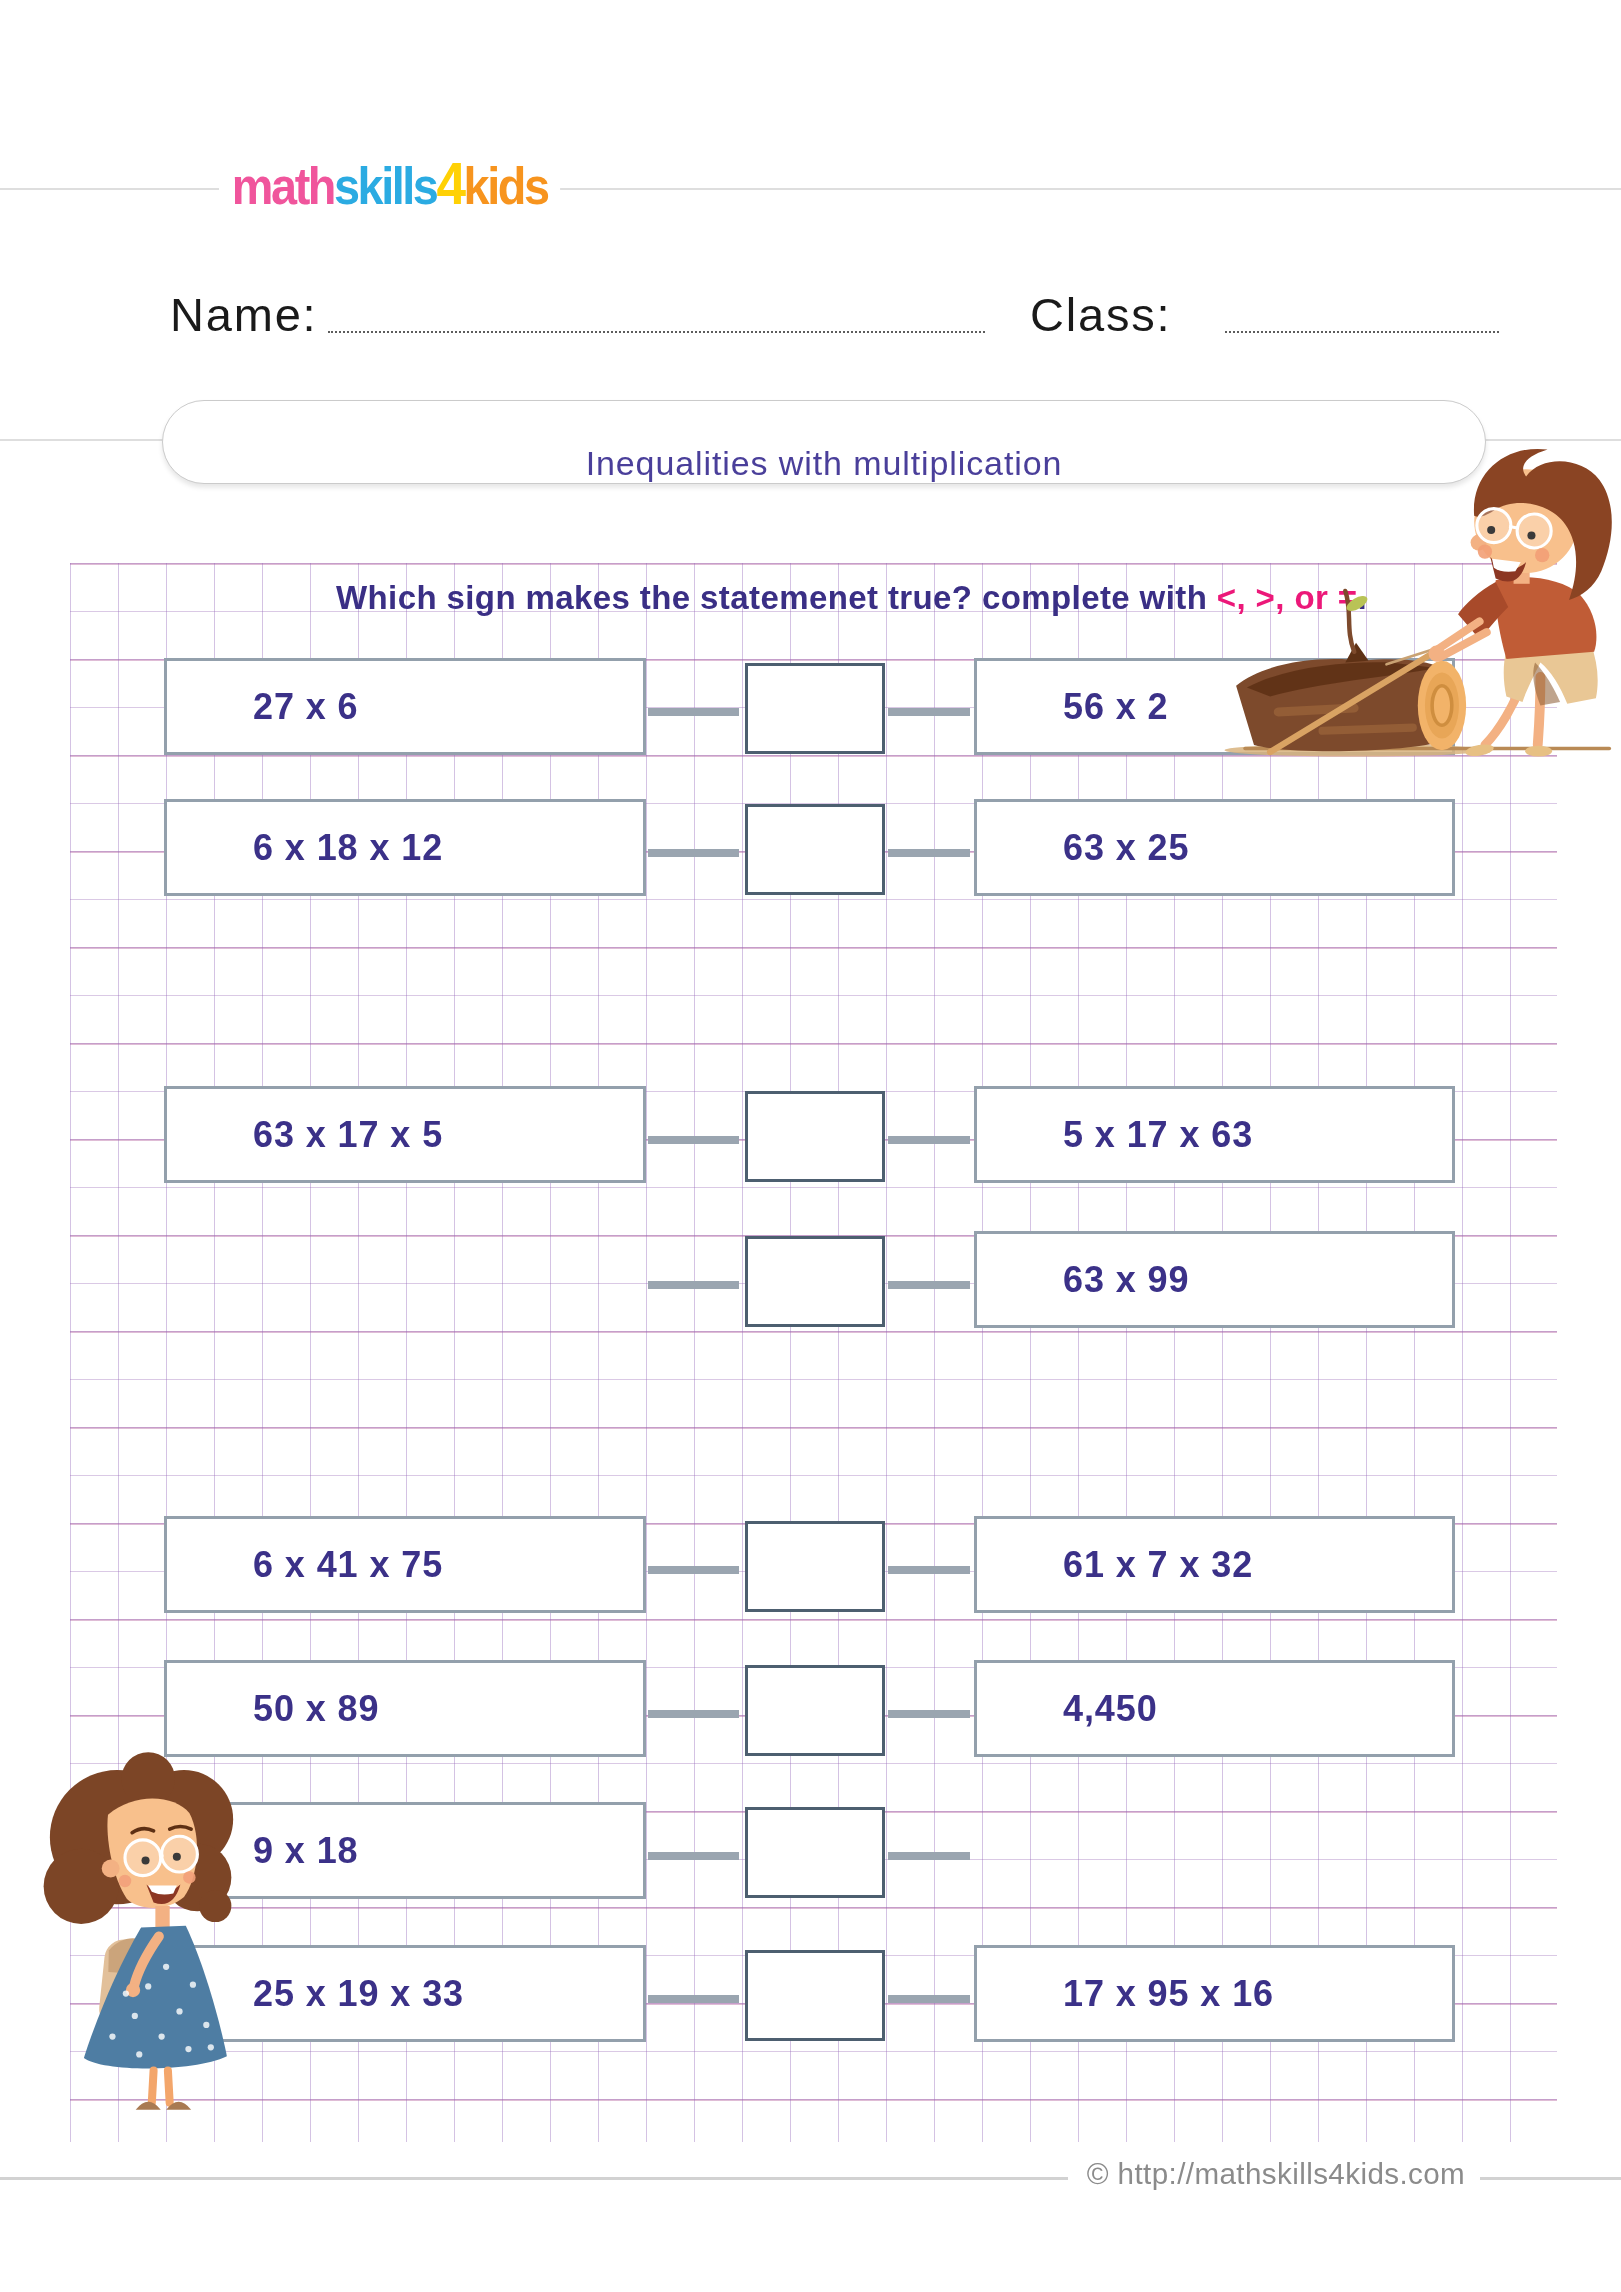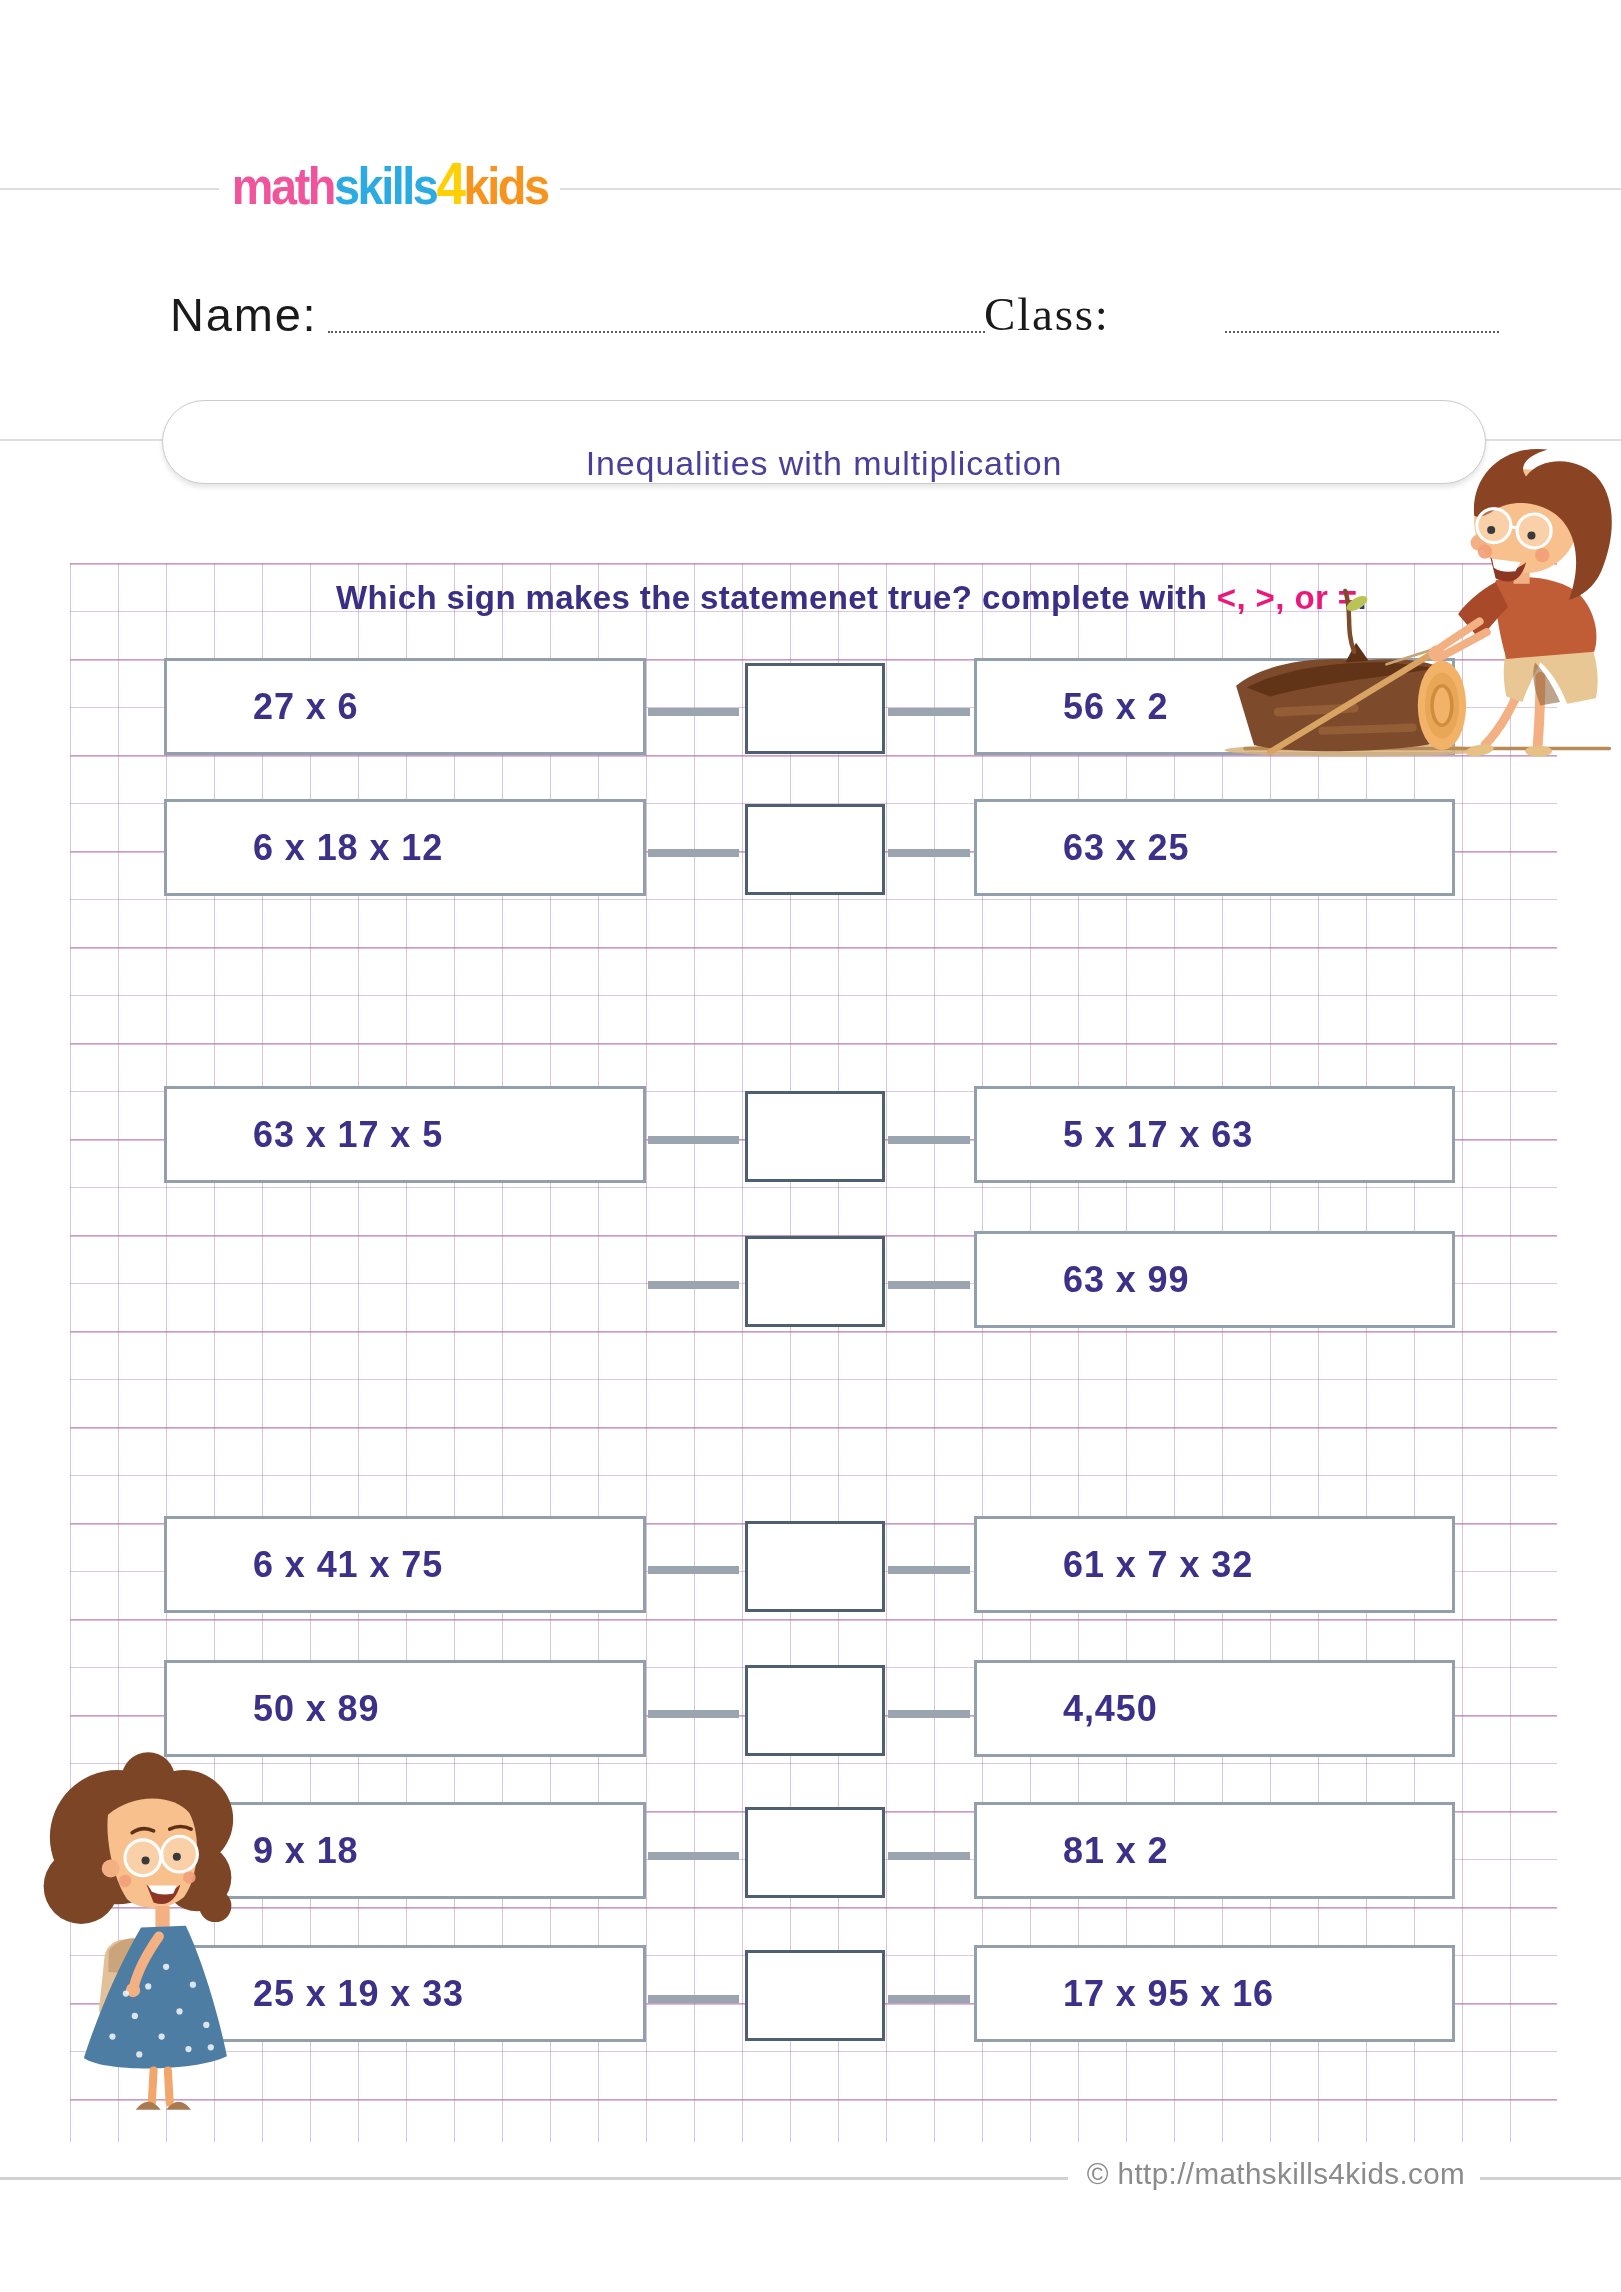--- a/index.html
+++ b/index.html
@@ -17,21 +17,21 @@
         transform:scaleX(.9);transform-origin:left center;}
   .logo .seg-0{color:#f0559c;}
   .logo .seg-1{color:#2babe2;}
   .logo .seg-2{color:#ffd105;font-size:59px;}
   .logo .seg-3{color:#f7941e;}
 
   
   .field-label{position:absolute;top:287px;font-size:47px;font-weight:300;color:#1a1a1a;
                letter-spacing:1.8px;z-index:2;}
   .name-label{left:170px;}
-  .class-label{left:984px;font-family:Liberation Serif, serif;}
+  .class-label{left:1030px;}
   .dotted{position:absolute;top:297px;height:34px;border-bottom:2.7px dotted #5c5c5c;z-index:2;}
   .name-dotted{left:328px;width:657px;}
   .class-dotted{left:1225px;width:274px;}
 
   
   .title-box{position:absolute;left:162px;top:400px;width:1322px;height:82px;background:#fff;
              border:1.8px solid #cbcbcb;border-radius:43px;box-shadow:0 3.6px 5.4px rgba(0,0,0,.10);
              display:flex;align-items:flex-end;justify-content:center;z-index:2;}
   .title-text{font-size:34px;color:#4a3f9a;letter-spacing:0.9px;}
 
@@ -167,23 +167,20 @@
       </div>
   </div>
 
   <div class="row" style="top:1802px">
     <div class="expr-box left">
         <span class="expr">9 x 18</span>
       </div>
     <div class="conn conn-l"></div>
     <div class="answer-box"></div>
     <div class="conn conn-r"></div>
-    <div class="expr-box right">
-        <span class="expr">81 x 2</span>
-      </div>
   </div>
 
   <div class="row" style="top:1945px">
     <div class="expr-box left">
         <span class="expr">25 x 19 x 33</span>
       </div>
     <div class="conn conn-l"></div>
     <div class="answer-box"></div>
     <div class="conn conn-r"></div>
     <div class="expr-box right">

